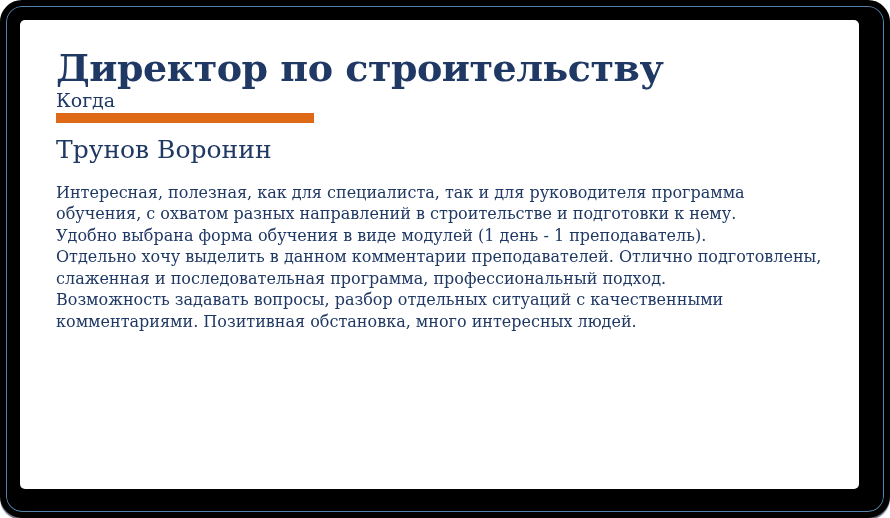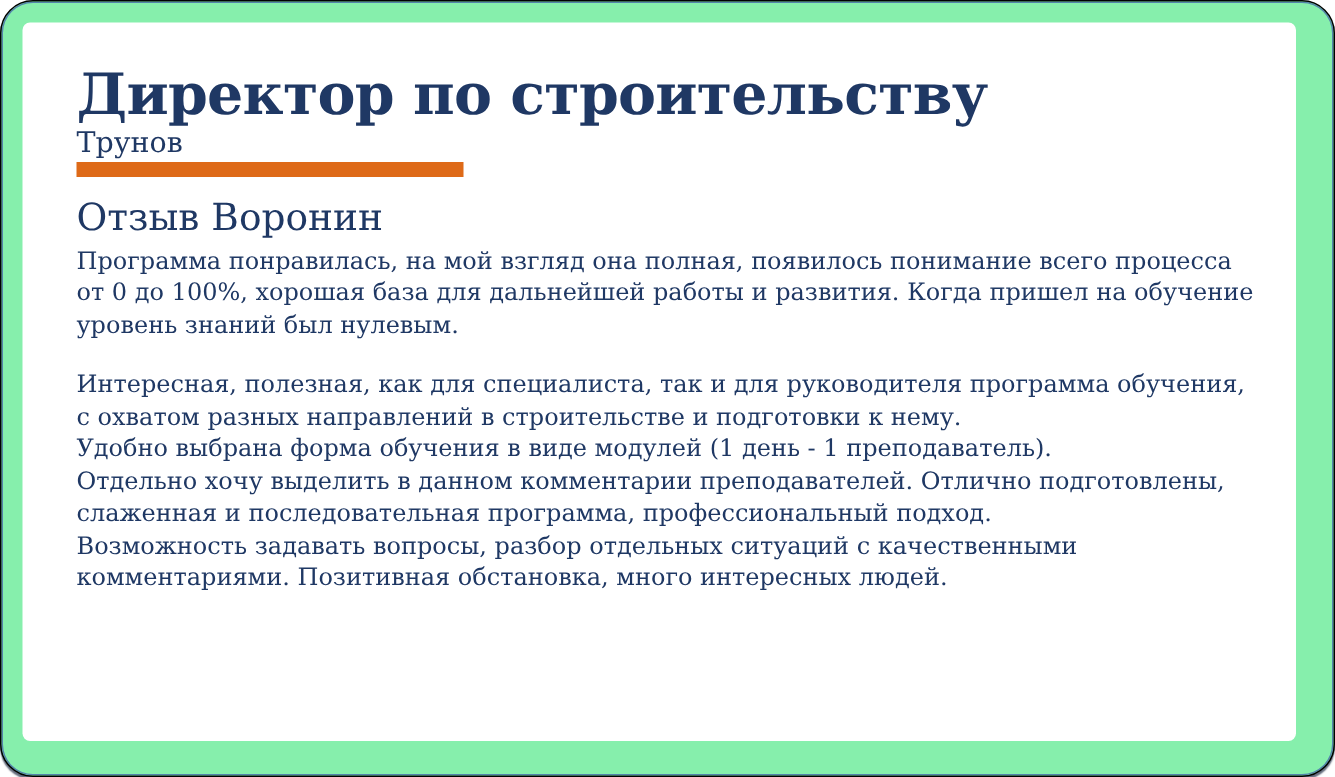--- a/index.html
+++ b/index.html
@@ -12,23 +12,23 @@
     position: relative;
     width: 890px;
     height: 518px;
     background: #ffffff;
     overflow: hidden;
   }
   
   .frame {
     position: absolute;
     inset: 0;
-    background: #86efac;
+    background: #000000;
     border-radius: 22px;
-    border: 1px solid #000000;
+    border: 6px solid #000000;
     box-shadow: inset 0 0 0 1px rgba(83,131,172,1), 0 2px 1px rgba(18,31,56,0.65);
     box-sizing: border-box;
   }
   
   .content {
     position: absolute;
     left: 14px;
     top: 14px;
     right: 25px;
     bottom: 23px;
@@ -79,27 +79,26 @@
 </style>
 </head>
 <body>
 
 <div class="stage">
   <div class="frame">
     <div class="content">
 
       <h1 class="page-title">Директор по строительству</h1>
 
-      <p class="subtitle">Трунов</p>
+      <p class="subtitle">Когда</p>
 
       <div class="accent-bar"></div>
 
       <div class="review">
-        <h2 class="review-name">Отзыв Воронин</h2>
-        <p class="review-text">Программа понравилась, на мой взгляд она полная, появилось понимание всего процесса от 0 до 100%, хорошая база для дальнейшей работы и развития. Когда пришел на обучение уровень знаний был нулевым.</p>
+        <h2 class="review-name">Трунов Воронин</h2>
       </div>
 
       <div class="review">
         <p class="review-text">Интересная, полезная, как для специалиста, так и для руководителя программа обучения, с охватом разных направлений в строительстве и подготовки к нему.
 Удобно выбрана форма обучения в виде модулей (1 день - 1 преподаватель).
 Отдельно хочу выделить в данном комментарии преподавателей. Отлично подготовлены, слаженная и последовательная программа, профессиональный подход.
 Возможность задавать вопросы, разбор отдельных ситуаций с качественными комментариями. Позитивная обстановка, много интересных людей.</p>
       </div>
 
     </div>

